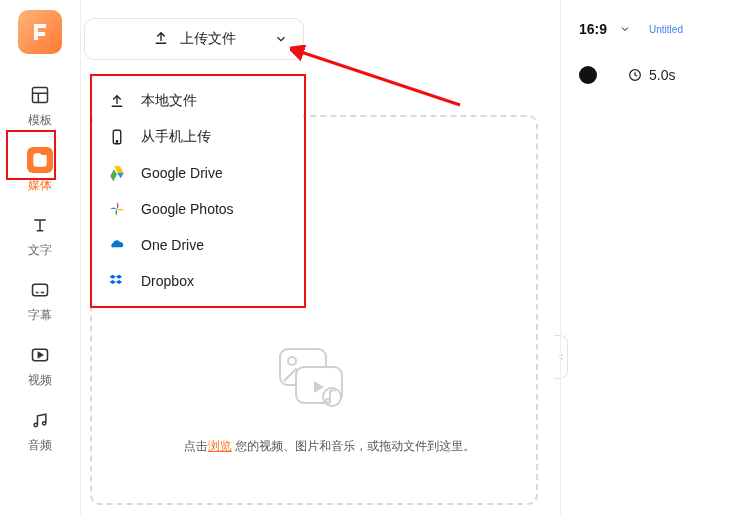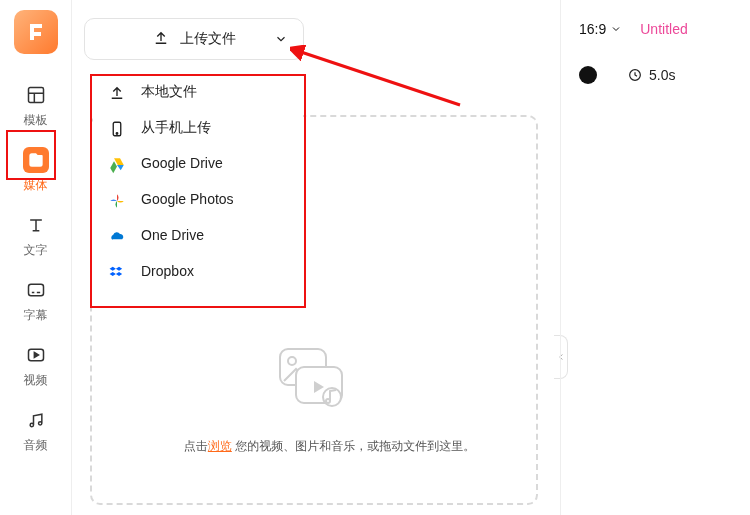--- a/index.html
+++ b/index.html
@@ -1,19 +1,19 @@
 <!DOCTYPE html>
 <html><head>
 <meta charset="utf-8">
 <style>
   * { box-sizing: border-box; margin: 0; padding: 0; font-family: "Microsoft YaHei", "PingFang SC", Arial, sans-serif; }
   body { width: 750px; height: 515px; background: #fff; position: relative; overflow: hidden; }
 
   
-  .sidebar { position: absolute; left: 0; top: 0; width: 72px; height: 515px; border-right: 1px solid #eee; display: flex; flex-direction: column; align-items: center; padding-top: 10px; }
+  .sidebar { position: absolute; left: 0; top: 0; width: 81px; height: 515px; border-right: 1px solid #eee; display: flex; flex-direction: column; align-items: center; padding-top: 10px; }
   .logo { width: 44px; height: 44px; border-radius: 10px; background: linear-gradient(135deg,#ffb37a,#ff7a2e); display:flex; align-items:center; justify-content:center; margin-bottom: 18px; }
   .logo svg { width:24px; height:24px; }
   .nav-item { width: 50px; display:flex; flex-direction:column; align-items:center; justify-content:center; padding: 8px 0 6px; margin: 2px 0; border-radius: 8px; cursor:pointer; color:#333; }
   .nav-item.active { background:#fff; }
   .nav-item .ico { width:26px; height:26px; display:flex; align-items:center; justify-content:center; border-radius:6px; }
   .nav-item.active .ico { background:#ff7a2e; color:#fff; }
   .nav-item .ico svg { width:20px; height:20px; }
   .nav-item .lbl { font-size:12px; margin-top:4px; color:#666; }
   .nav-item.active .lbl { color:#ff6a1a; }
 
@@ -23,34 +23,34 @@
 
   
   .topbar { position:absolute; left:84px; top:18px; display:flex; gap:14px; }
   .btn { height:42px; border:1px solid #e3e3e3; border-radius:10px; background:#fff; display:flex; align-items:center; justify-content:center; cursor:pointer; color:#222; font-size:14px; }
   .btn-upload { width:220px; gap:10px; position:relative; }
   .btn-chevron { width:24px; display:flex; align-items:center; justify-content:center; position:absolute; right:10px; }
   .btn-record { width:218px; gap:10px; position:relative; }
 
   
   .dropdown { position:absolute; left:93px; top:77px; width:210px; background:#fff; border-radius:8px; z-index:15; padding:6px 0; }
-  .dd-item { height:36px; display:flex; align-items:flex-start; padding:0 14px; gap:14px; cursor:pointer; font-size:14px; color:#222; }
+  .dd-item { height:36px; display:flex; align-items:center; padding:0 14px; gap:14px; cursor:pointer; font-size:14px; color:#222; }
   .dd-item .di { width:20px; height:20px; display:flex; align-items:center; justify-content:center; }
 
   
   .dropzone { position:absolute; left:90px; top:115px; width:448px; height:390px; border:2px dashed #d9d9d9; border-radius:10px; display:flex; flex-direction:column; align-items:center; justify-content:flex-end; padding-bottom:48px; color:#555; }
   .dz-illus { position:absolute; top:228px; width:80px; height:68px; }
   .dz-text { font-size:12px; color:#555;margin-left:31px; }
   .dz-text .browse { color:#ff6a1a; text-decoration:underline; cursor:pointer; }
 
   
   .rightpanel { position:absolute; left:560px; top:0; width:190px; height:515px; border-left:1px solid #eee; }
   .rp-top { height:58px; display:flex; align-items:center; padding:0 18px; gap:18px; }
-  .ratio { font-size:14px; font-weight:400; color:#111; display:flex; align-items:center; gap:4px; cursor:pointer; }
-  .untitled { font-size:14px; color:#ec4899; }
+  .ratio { font-size:14px; font-weight:700; color:#111; display:flex; align-items:center; gap:12px; cursor:pointer; }
+  .untitled { font-size:10px; color:#3b82f6; }
   .rp-track { padding:8px 18px; display:flex; align-items:center; gap:30px; }
   .dot { width:18px; height:18px; border-radius:50%; background:#111; }
   .dur { display:flex; align-items:center; gap:6px; font-size:14px; color:#222; }
 
   
   .collapse { position:absolute; left:554px; top:335px; width:14px; height:44px; background:#fff; border:1px solid #e3e3e3; border-left:none; border-radius:0 8px 8px 0; display:flex; align-items:center; justify-content:center; cursor:pointer; color:#888; }
 
   
   .arrow { position:absolute; left:290px; top:45px; width:180px; height:80px; pointer-events:none; z-index:30; }
 </style>

